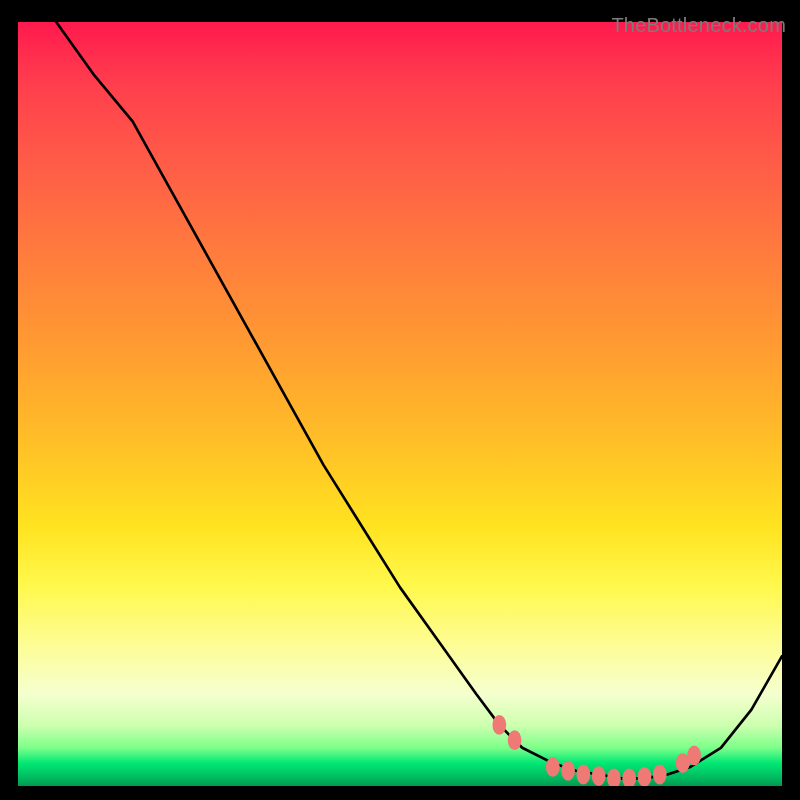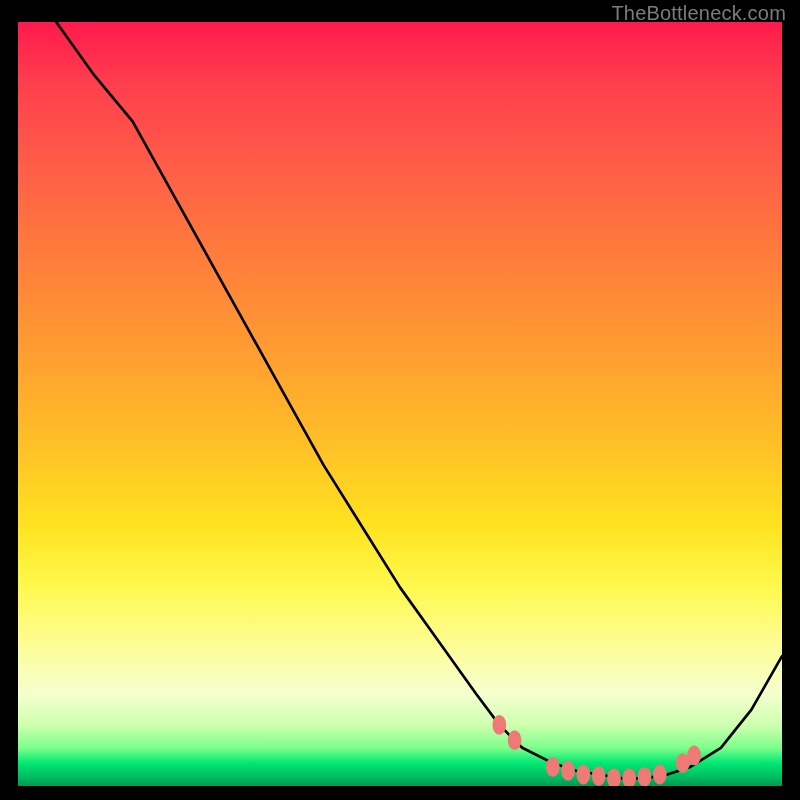--- a/index.html
+++ b/index.html
@@ -45,21 +45,21 @@
       #f5ffcf 88%,
       #ceffb0 92%,
       #7dff8a 95%,
       #00e874 97%,
       #00b85e 99%,
       #009a52 100%
     );
   }
   .attribution {
     position: absolute;
-    top: 2px;
+    top: 14px;
     right: 14px;
     color: #7c7c7c;
     font-size: 20px;
     font-weight: 500;
     letter-spacing: 0.2px;
   }
   svg.curve {
     position: absolute;
     left: 0;
     top: 0;

